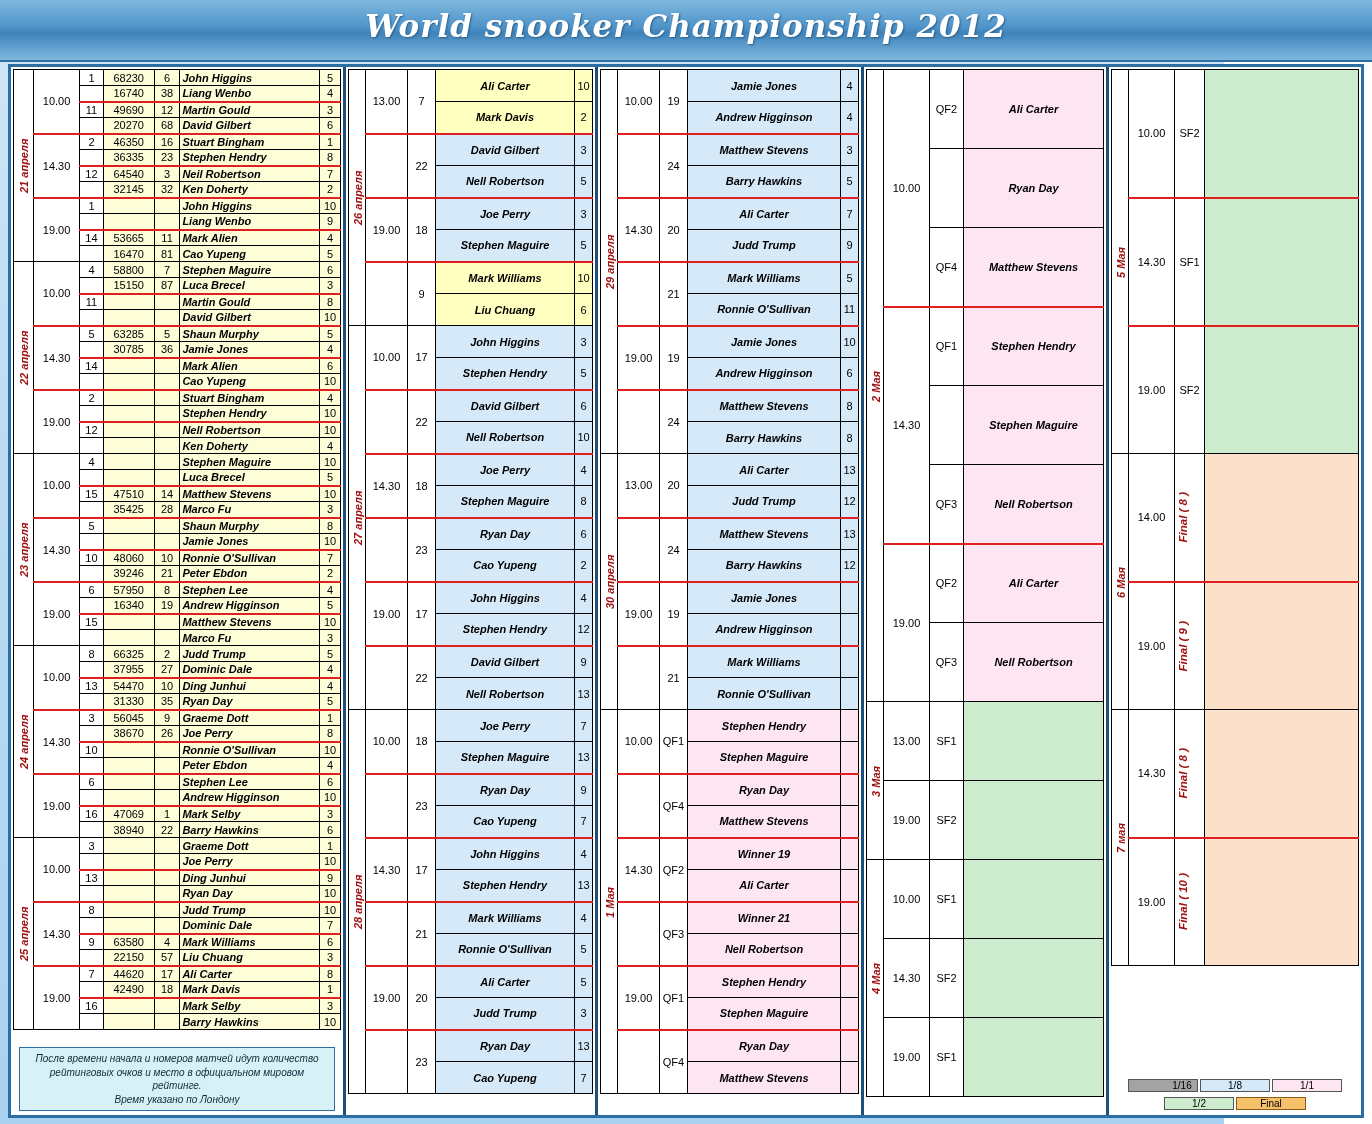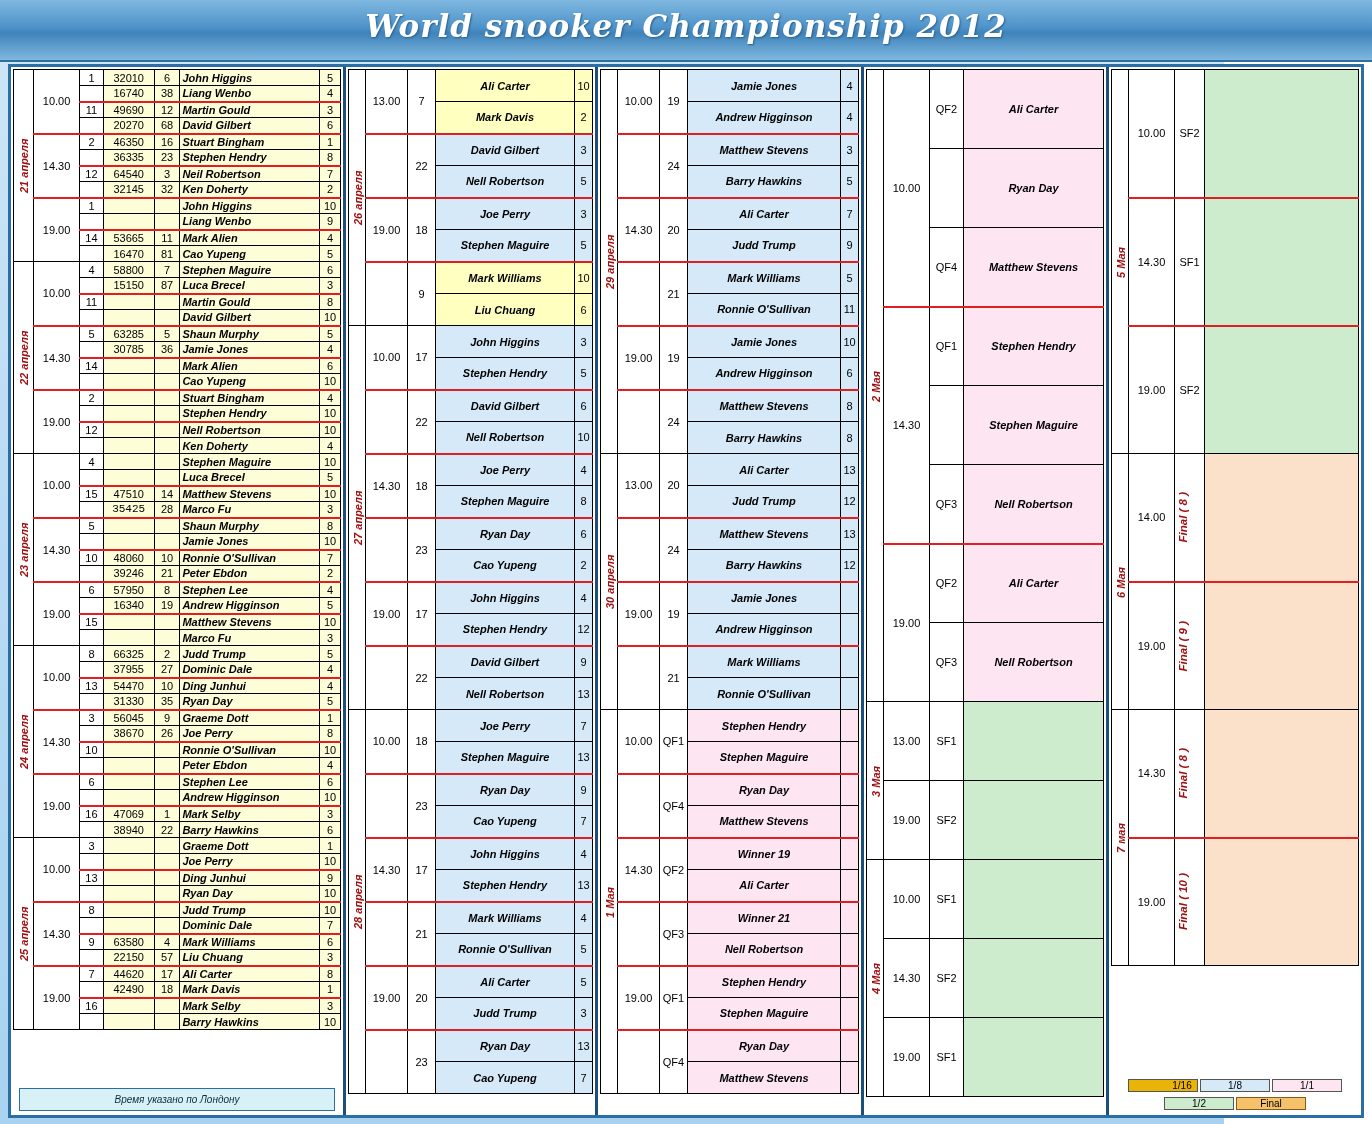--- a/index.html
+++ b/index.html
@@ -95,21 +95,21 @@
     color: #102a3a;
   }
   .legend-box {
     display: inline-block;
     width: 70px; text-align: center;
     border: 1px solid #555;
     font-size: 10px;
     font-style: normal;
     margin: 1px;
   }
-  .lb-1-16 { background: #eab308; padding-left: 38px; }
+  .lb-1-16 { background: #a3a3a3; padding-left: 38px; }
   .lb-1-8  { background: #d6e9f8; }
   .lb-1-4  { background: #fde6f2; }
   .lb-1-2  { background: #cdeccd; }
   .lb-fin  { background: #f5c26b; border:1px solid #8a5a12; }
   .vlabel {
     writing-mode: vertical-rl;
     transform: rotate(180deg);
     text-align: center;
     font-weight: bold;
     font-style: italic;
@@ -129,21 +129,21 @@
   <div class="board">
 
     <div class="col" id="c1" style="left:0; width:335px;">
         <div style="padding: 2px; height: calc(100% - 62px); overflow: hidden;">
           <table class="grid">
             <tbody>
               <tr>
                 <td class="daylabel" rowspan="12" style="width: 16px;">21 апреля</td>
                 <td class="tm" rowspan="4" style="width: 40px;">10.00</td>
                 <td class="ctr" style="width: 20px;">1</td>
-                <td class="ctr c-lyellow" style="width: 44px;">32010</td>
+                <td class="ctr c-lyellow" style="width: 44px;">68230</td>
                 <td class="ctr c-lyellow" style="width: 22px;">6</td>
                 <td class="nm c-lyellow" style="width: 120px;">John Higgins</td>
                 <td class="ctr c-lyellow" style="width: 18px;">5</td>
               </tr>
               <tr>
                 <td class="ctr" style="width: 20px;"></td>
                 <td class="ctr c-lyellow" style="width: 44px;">16740</td>
                 <td class="ctr c-lyellow" style="width: 22px;">38</td>
                 <td class="nm c-lyellow" style="width: 120px;">Liang Wenbo</td>
                 <td class="ctr c-lyellow" style="width: 18px;">4</td>
@@ -326,21 +326,21 @@
               </tr>
               <tr class="sep">
                 <td class="ctr" style="width: 20px;">15</td>
                 <td class="ctr c-lyellow" style="width: 44px;">47510</td>
                 <td class="ctr c-lyellow" style="width: 22px;">14</td>
                 <td class="nm c-lyellow" style="width: 120px;">Matthew Stevens</td>
                 <td class="ctr c-lyellow" style="width: 18px;">10</td>
               </tr>
               <tr>
                 <td class="ctr" style="width: 20px;"></td>
-                <td class="ctr c-lyellow" style="width: 44px; font-family: Liberation Mono, monospace;">35425</td>
+                <td class="ctr c-lyellow" style="width: 44px;">35425</td>
                 <td class="ctr c-lyellow" style="width: 22px;">28</td>
                 <td class="nm c-lyellow" style="width: 120px;">Marco Fu</td>
                 <td class="ctr c-lyellow" style="width: 18px;">3</td>
               </tr>
               <tr class="sep">
                 <td class="tm" rowspan="4" style="width: 40px;">14.30</td>
                 <td class="ctr" style="width: 20px;">5</td>
                 <td class="ctr c-lyellow" style="width: 44px;"></td>
                 <td class="ctr c-lyellow" style="width: 22px;"></td>
                 <td class="nm c-lyellow" style="width: 120px;">Shaun Murphy</td>
@@ -569,20 +569,21 @@
                 <td class="ctr" style="width: 20px;"></td>
                 <td class="ctr c-lyellow" style="width: 44px;"></td>
                 <td class="ctr c-lyellow" style="width: 22px;"></td>
                 <td class="nm c-lyellow" style="width: 120px;">Barry Hawkins</td>
                 <td class="ctr c-lyellow" style="width: 18px;">10</td>
               </tr>
             </tbody>
           </table>
         </div>
         <div class="note" style="left: 8px; right: 8px; bottom: 4px;">
+          <div>После времени начала и номеров матчей идут количество рейтинговых очков и место в официальном мировом рейтинге.</div>
           <div>Время указано по Лондону</div>
         </div>
       </div>
 
     <div class="col" id="c2" style="left:335px; width:252px;">
         <div style="padding: 2px;">
           <table class="grid">
             <tbody>
               <tr style="height: 32px;">
                 <td class="daylabel" rowspan="8" style="width: 16px;">26 апреля</td>

